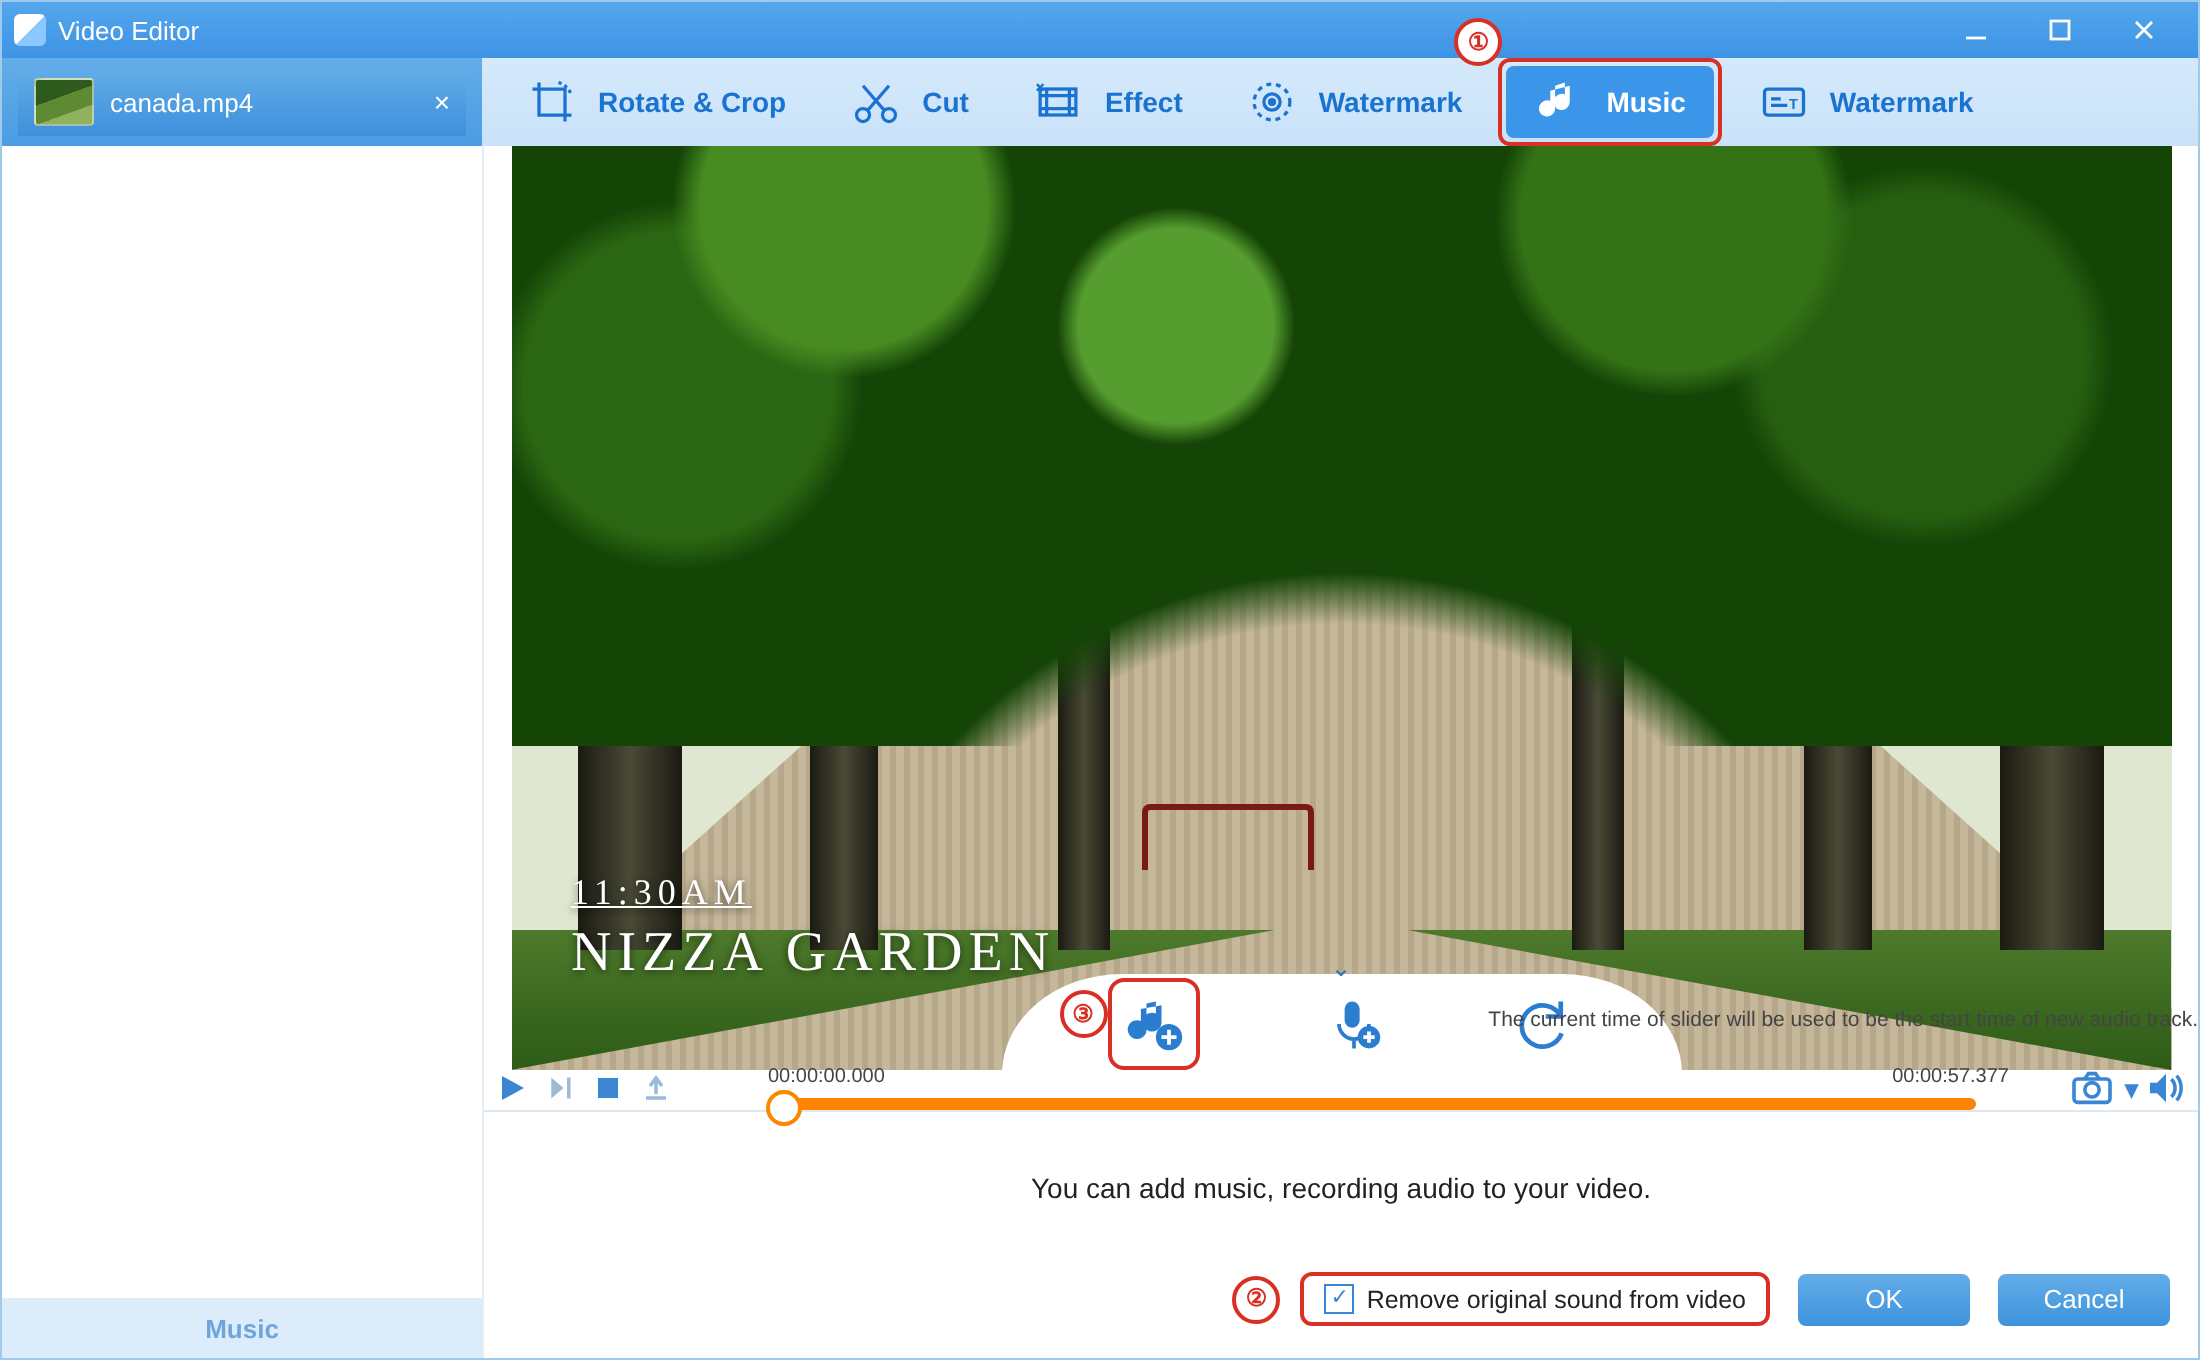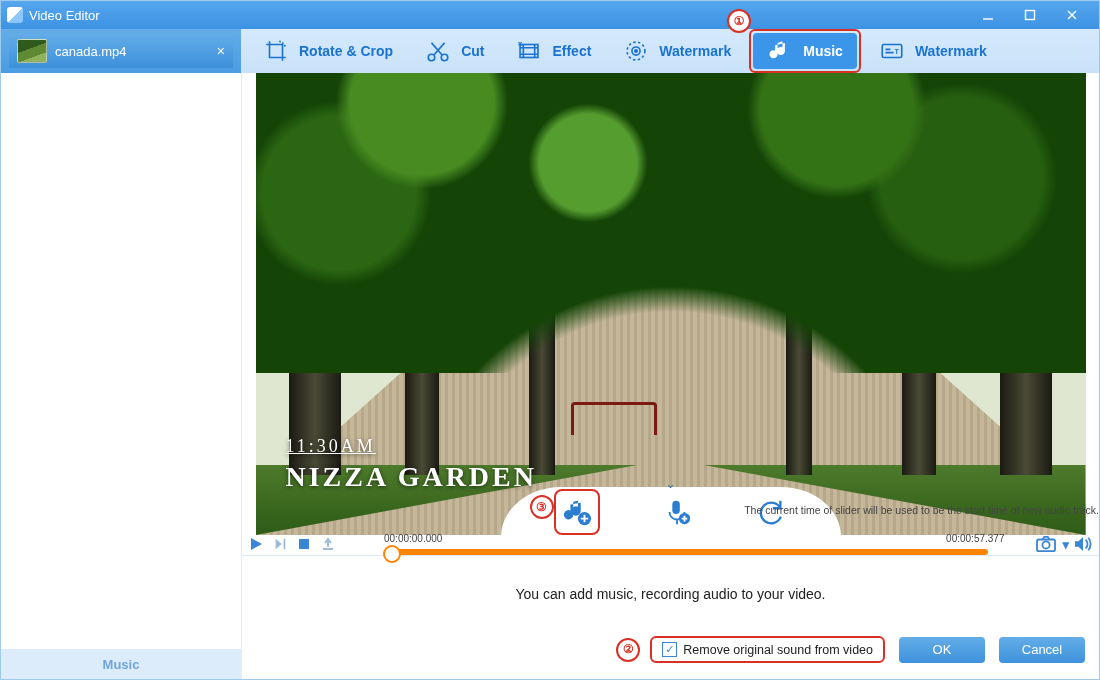--- a/index.html
+++ b/index.html
@@ -71,21 +71,21 @@
   .trunk{position:absolute;bottom:60px;width:26px;background:linear-gradient(90deg,#1a1a12,#4a4a36 50%,#1a1a12);}
   .t1{left:4%;height:340px;width:52px;}
   .t2{left:18%;height:300px;width:34px;}
   .t3{left:33%;height:260px;}
   .t4{right:33%;height:260px;}
   .t5{right:18%;height:300px;width:34px;}
   .t6{right:4%;height:340px;width:52px;}
   .bench{position:absolute;bottom:100px;left:38%;width:80px;height:30px;border:3px solid #7a1a12;border-bottom:none;border-radius:4px 4px 0 0;}
   .overlay-text{position:absolute;left:30px;bottom:42px;color:#fff;font-family:Georgia,"Times New Roman",serif;letter-spacing:3px;text-shadow:0 1px 4px rgba(0,0,0,.6);}
   .overlay-text .line1{font-size:18px;text-decoration:underline;}
-  .overlay-text .line2{font-size:28px;margin-top:4px;font-weight:bold;}
+  .overlay-text .line2{font-size:28px;margin-top:4px;}
 
   
   .vid-toolbar{position:absolute;bottom:-2px;left:50%;transform:translateX(-50%);width:340px;height:50px;background:#fff;border-radius:60px 60px 0 0 / 50px 50px 0 0;display:flex;align-items:center;justify-content:center;gap:60px;}
   .vid-toolbar .chev{position:absolute;top:-10px;left:50%;transform:translateX(-50%);color:#2b6fb8;font-size:12px;}
   .vtbtn{width:34px;height:34px;display:flex;align-items:center;justify-content:center;}
   .vtbtn svg{width:30px;height:30px;}
 
   
   .timeline-row{height:34px;display:flex;align-items:center;padding:0 6px 0 4px;gap:6px;}
   .play-controls{display:flex;align-items:center;gap:4px;}

